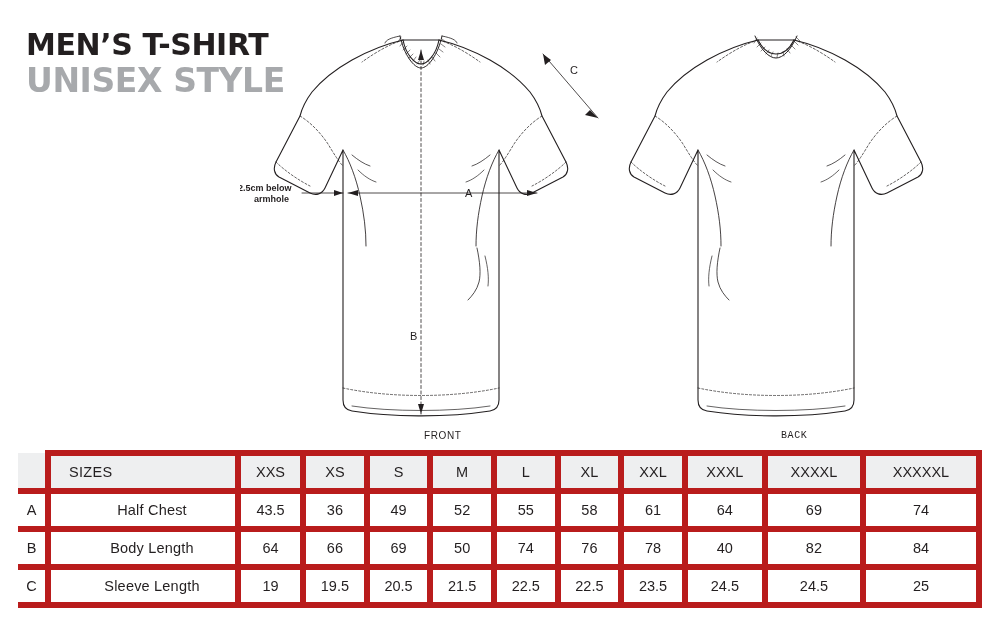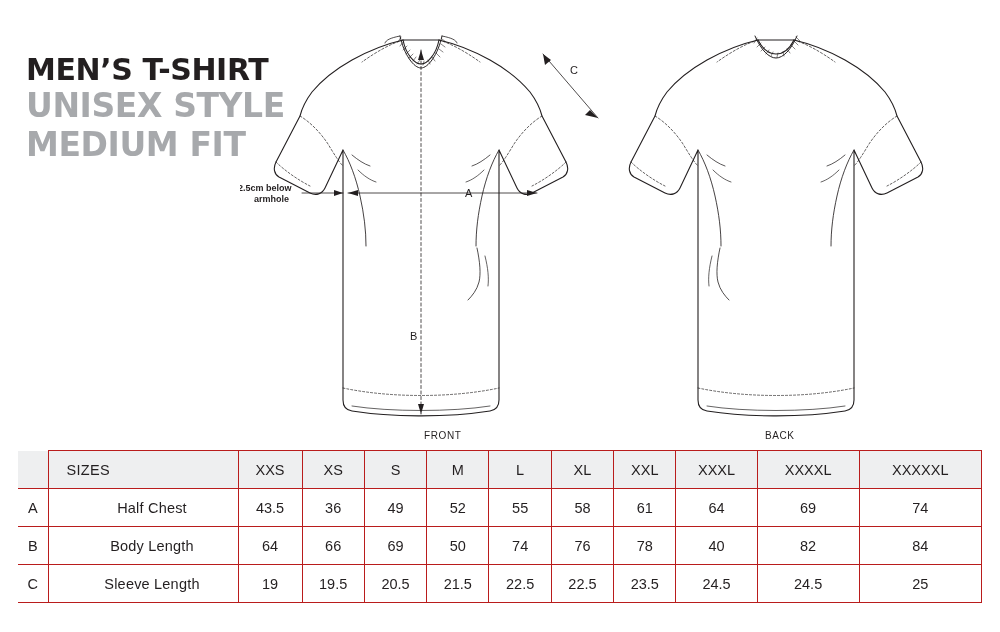--- a/index.html
+++ b/index.html
@@ -8,21 +8,21 @@
     width:1000px; height:632px;
     background:#ffffff;
     font-family:"Liberation Sans", sans-serif;
     color:#231f20;
     overflow:hidden;
     position:relative;
   }
 
   
   .title-block {
-    position:absolute; left:26px; top:28px; width:270px;margin-top:25px;
+    position:absolute; left:26px; top:28px; width:270px;
   }
   .title-main {
     font-family:"DejaVu Sans", sans-serif;
     font-weight:bold;
     font-size:30px;
     letter-spacing:-0.4px;
     line-height:1.12;
     color:#231f20;
     white-space:nowrap;
   }
@@ -43,35 +43,35 @@
   .illustration svg { display:block; }
 
   .caption {
     position:absolute;
     font-size:10px;
     letter-spacing:0.6px;
     color:#231f20;
     font-family:"Liberation Sans", sans-serif;
   }
   .caption.front { left:424px; top:430px; }
-  .caption.back  { left:765px; top:430px; }
+  .caption.back  { left:781px; top:430px;font-family:Liberation Mono, monospace; }
 
   
   .table-wrap {
     position:absolute; left:18px; top:450px; width:964px;
   }
   table.size-table {
     border-collapse:collapse;
     width:964px;
     font-size:14.5px;
     color:#231f20;
   }
   table.size-table tr { height:38px; }
   table.size-table th, table.size-table td {
-    border:1px solid #b91c1c;
+    border:6px solid #b91c1c;
     text-align:center;
     font-weight:normal;
     padding:0;
     vertical-align:middle;
   }
   table.size-table thead tr { background:#eeeff0; }
   table.size-table thead th { height:38px; }
   .col-letter { width:30px; }
   .col-label  { width:190px; text-align:center; padding-left:18px !important; }
   .cell-blank { border-left:none !important; border-top:none !important; border-bottom:none !important; }
@@ -79,21 +79,20 @@
   .sizes-head { text-align:left !important; padding-left:18px !important; letter-spacing:0.3px; }
   tbody td.col-letter { border-left:none; }
   .row-label { letter-spacing:0.2px; }
 </style>
 </head>
 <body>
 
 <div class="title-block">
   <div class="title-main">MEN’S T-SHIRT</div>
   <div class="title-sub">UNISEX STYLE</div>
-  <div class="title-sub">MEDIUM FIT</div>
 </div>
 
 <div class="illustration">
   <svg width="760" height="440" viewBox="0 0 760 440" xmlns="http://www.w3.org/2000/svg">
     <g fill="none" stroke="#231f20" stroke-width="1.1" stroke-linejoin="round" stroke-linecap="round">
 
       <g>
 
         <path d="M163,30
                  C 150,33 130,40 112,50

